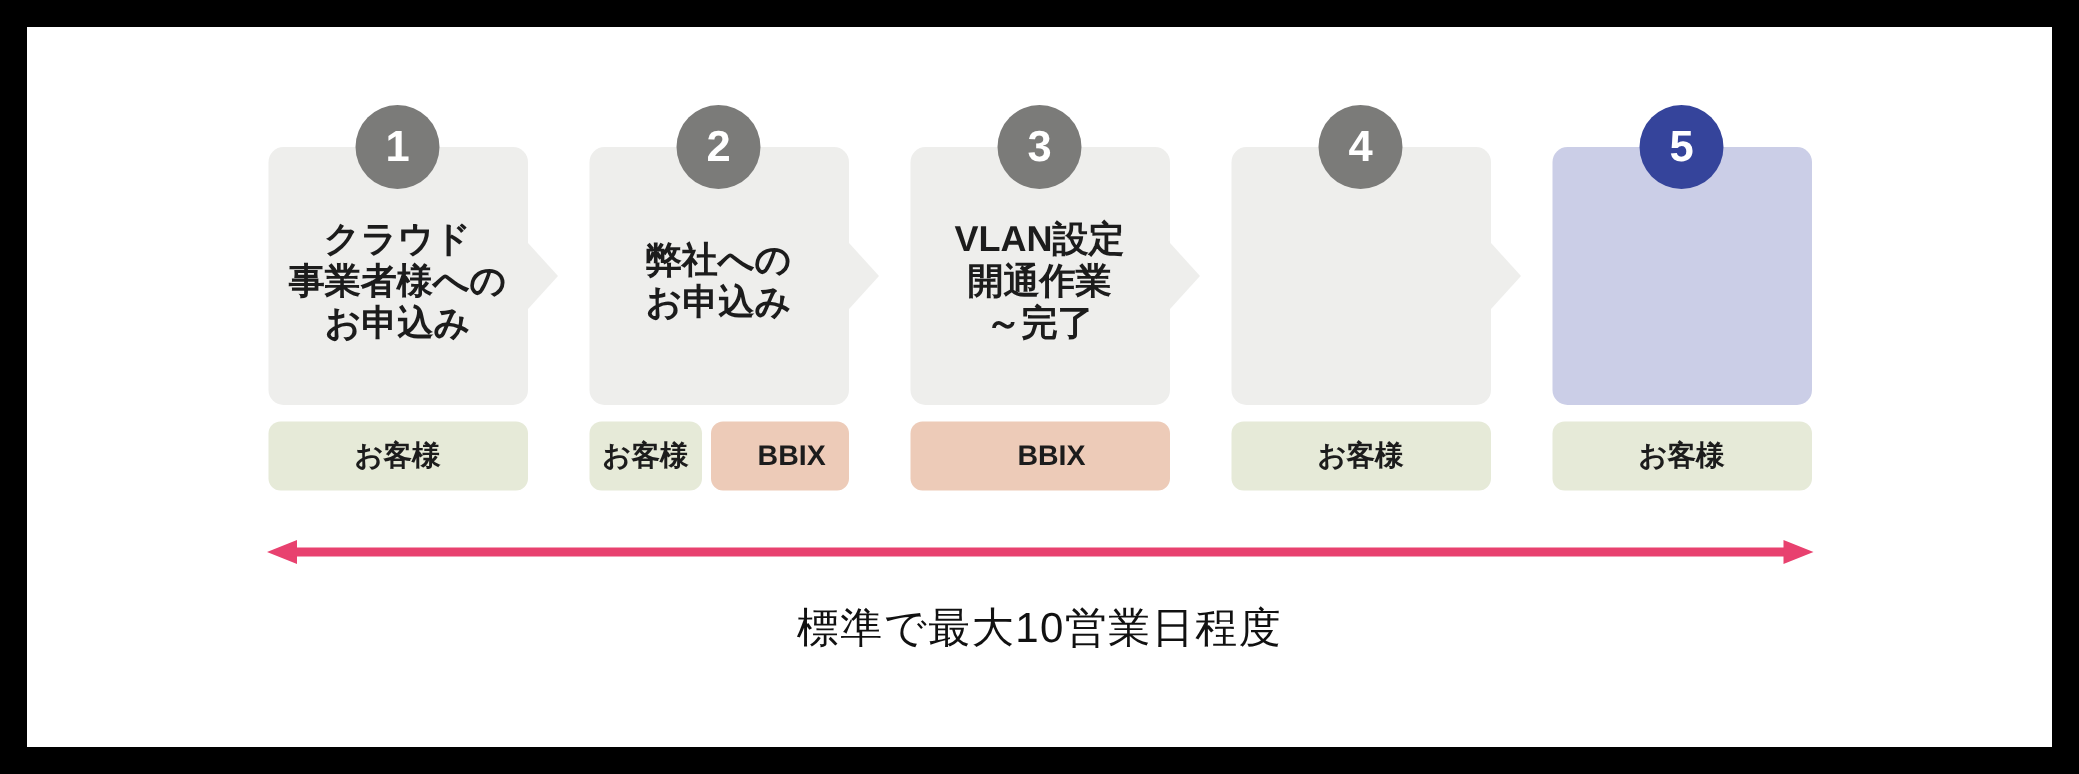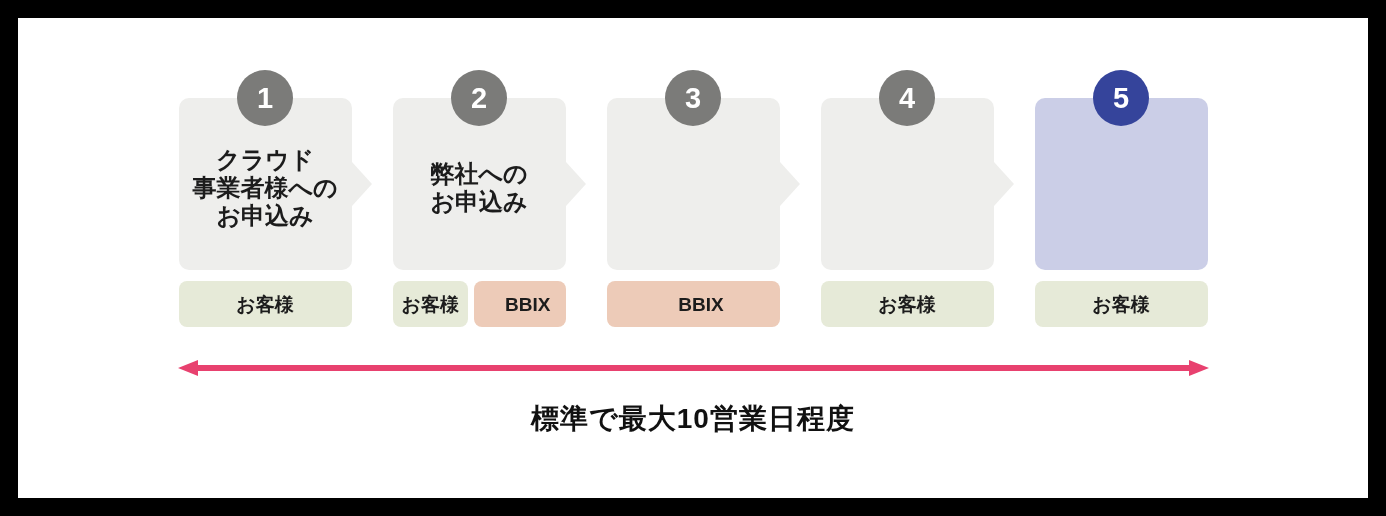--- a/index.html
+++ b/index.html
@@ -140,21 +140,21 @@
   }
   .timeline .head.right {
     right: 0;
     transform: translateY(-50%);
     border-left: 20px solid var(--arrow, #e8416f);
   }
   .caption {
     margin-top: 24px;
     text-align: center;
     font-size: 28px;
-    font-weight: bold;
+    font-weight: normal;
     color: var(--caption-text, #111111);
     letter-spacing: 1px;
   }
 </style>
 </head>
 <body>
 
 <div class="frame">
   <div class="flow">
 
@@ -182,20 +182,23 @@
         </div>
         <div class="badges">
           <span class="badge customer">お客様</span>
           <span class="badge bbix">BBIX</span>
         </div>
       </div>
 
       <div class="step">
         <div class="card">
           <div class="circle">3</div>
+          <div class="title">VLAN設定
+開通作業
+～完了</div>
           <span class="chevron"></span>
         </div>
         <div class="badges">
           <span class="badge bbix">BBIX</span>
         </div>
       </div>
 
       <div class="step">
         <div class="card">
           <div class="circle">4</div>

